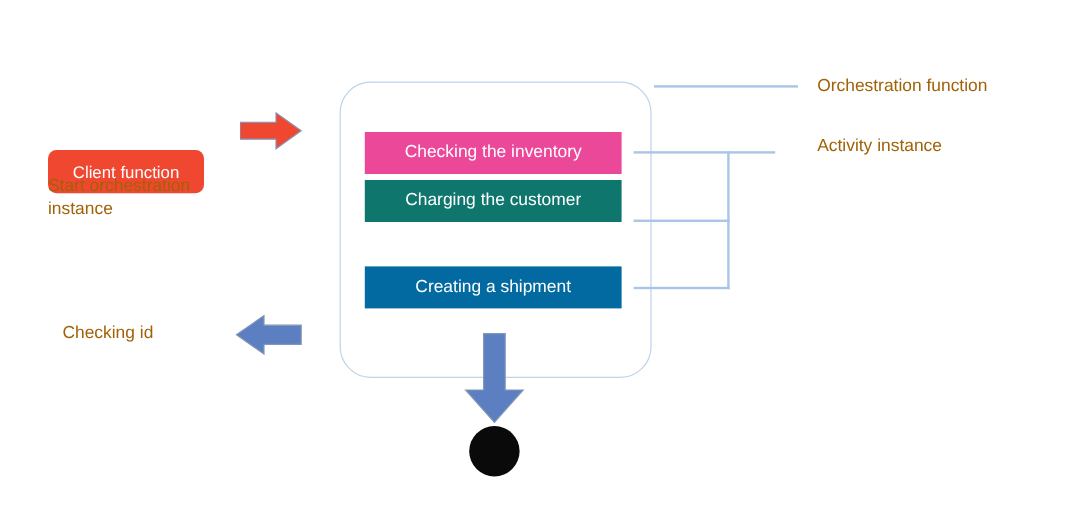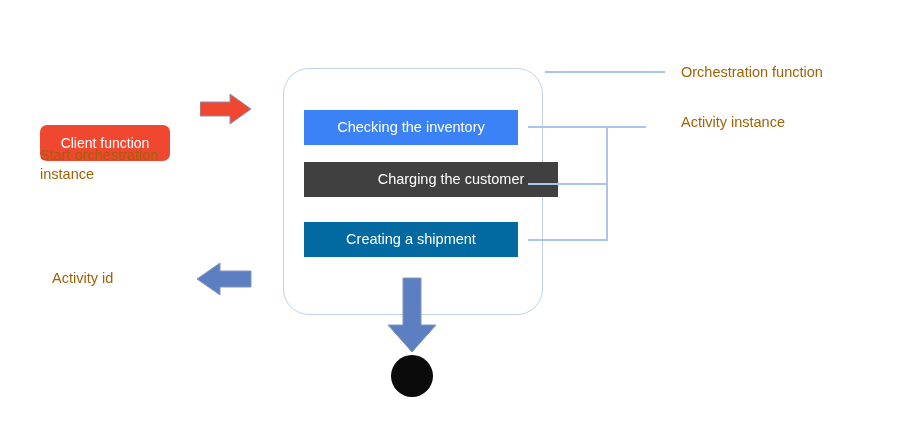--- a/index.html
+++ b/index.html
@@ -73,22 +73,22 @@
     display: flex;
     align-items: center;
     justify-content: center;
   }
   .activity-box .label {
     color: #ffffff;
     font-size: 14.5px;
     line-height: 1;
     white-space: nowrap;
   }
-  #activity-box-0 { top: 110px; background: #3b82f6; }
-  #activity-box-1 { top: 162px; background: #404040; padding-left: 40px; }
+  #activity-box-0 { top: 110px; background: #ec4899; }
+  #activity-box-1 { top: 150px; background: #0f766e; }
   #activity-box-2 { top: 222px; background: #F9C council; }
   #activity-box-2 { top: 222px; background: #0369a1; }
 
   
   .conn {
     background: #A9C5E8;
   }
   .conn-h { height: 1.6px; }
   .conn-v { width: 1.6px; }
 
@@ -137,21 +137,21 @@
     <span class="label">Client function</span>
   </div>
 
   <svg class="abs" id="client-arrow-right" viewBox="0 0 52 32">
     <polygon points="0,9 30,9 30,1 51,16 30,31 30,23 0,23" fill="#F04730" stroke="#8496B8" stroke-width="1"></polygon>
   </svg>
 
   <div class="abs caption" id="start-orchestration-caption">Start orchestration
 instance</div>
 
-  <div class="abs caption" id="instance-id-caption">Activity id</div>
+  <div class="abs caption" id="instance-id-caption">Checking id</div>
 
   <svg class="abs" id="instance-arrow-left" viewBox="0 0 56 34">
     <polygon points="55,9 24,9 24,1 1,17 24,33 24,25 55,25" fill="#5B7FC0" stroke="#8496B8" stroke-width="1"></polygon>
   </svg>
 
   <div class="abs" id="orchestration-container"></div>
 
   <div class="abs activity-box" id="activity-box-0">
     <span class="label">Checking the inventory</span>
   </div>

